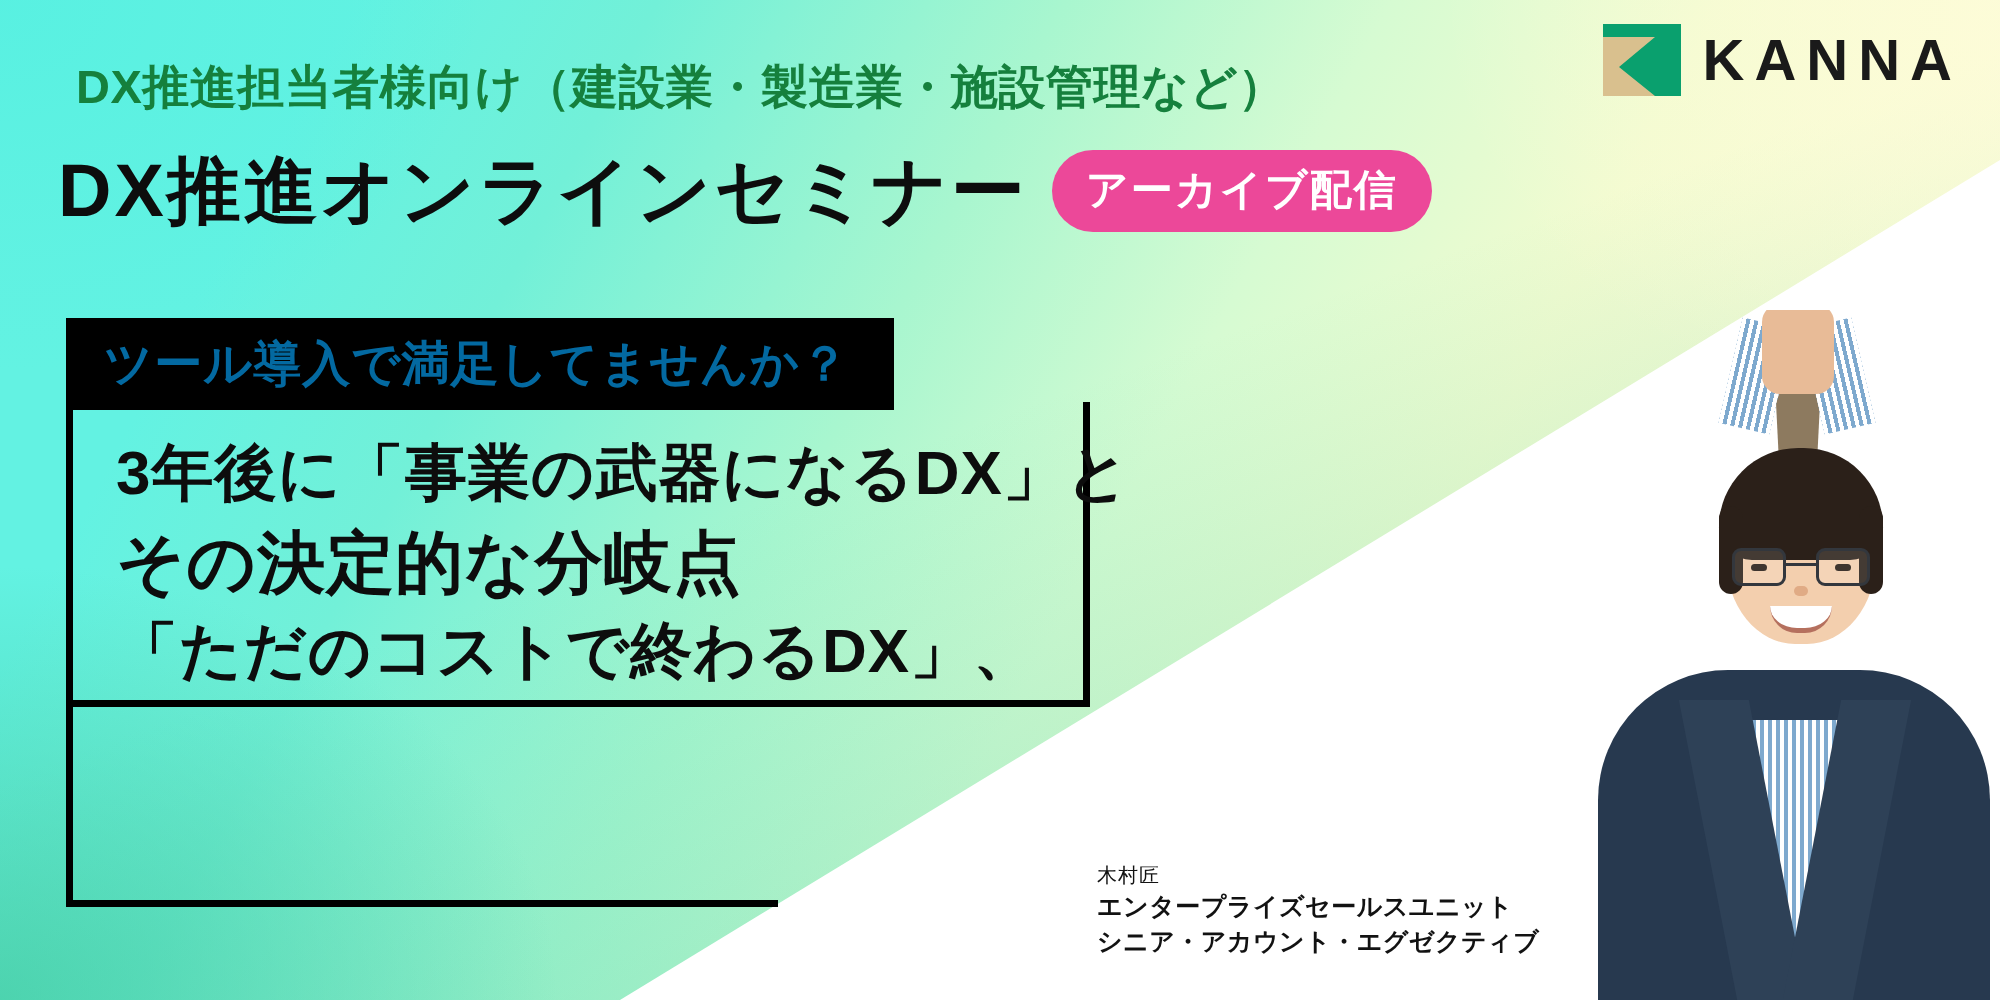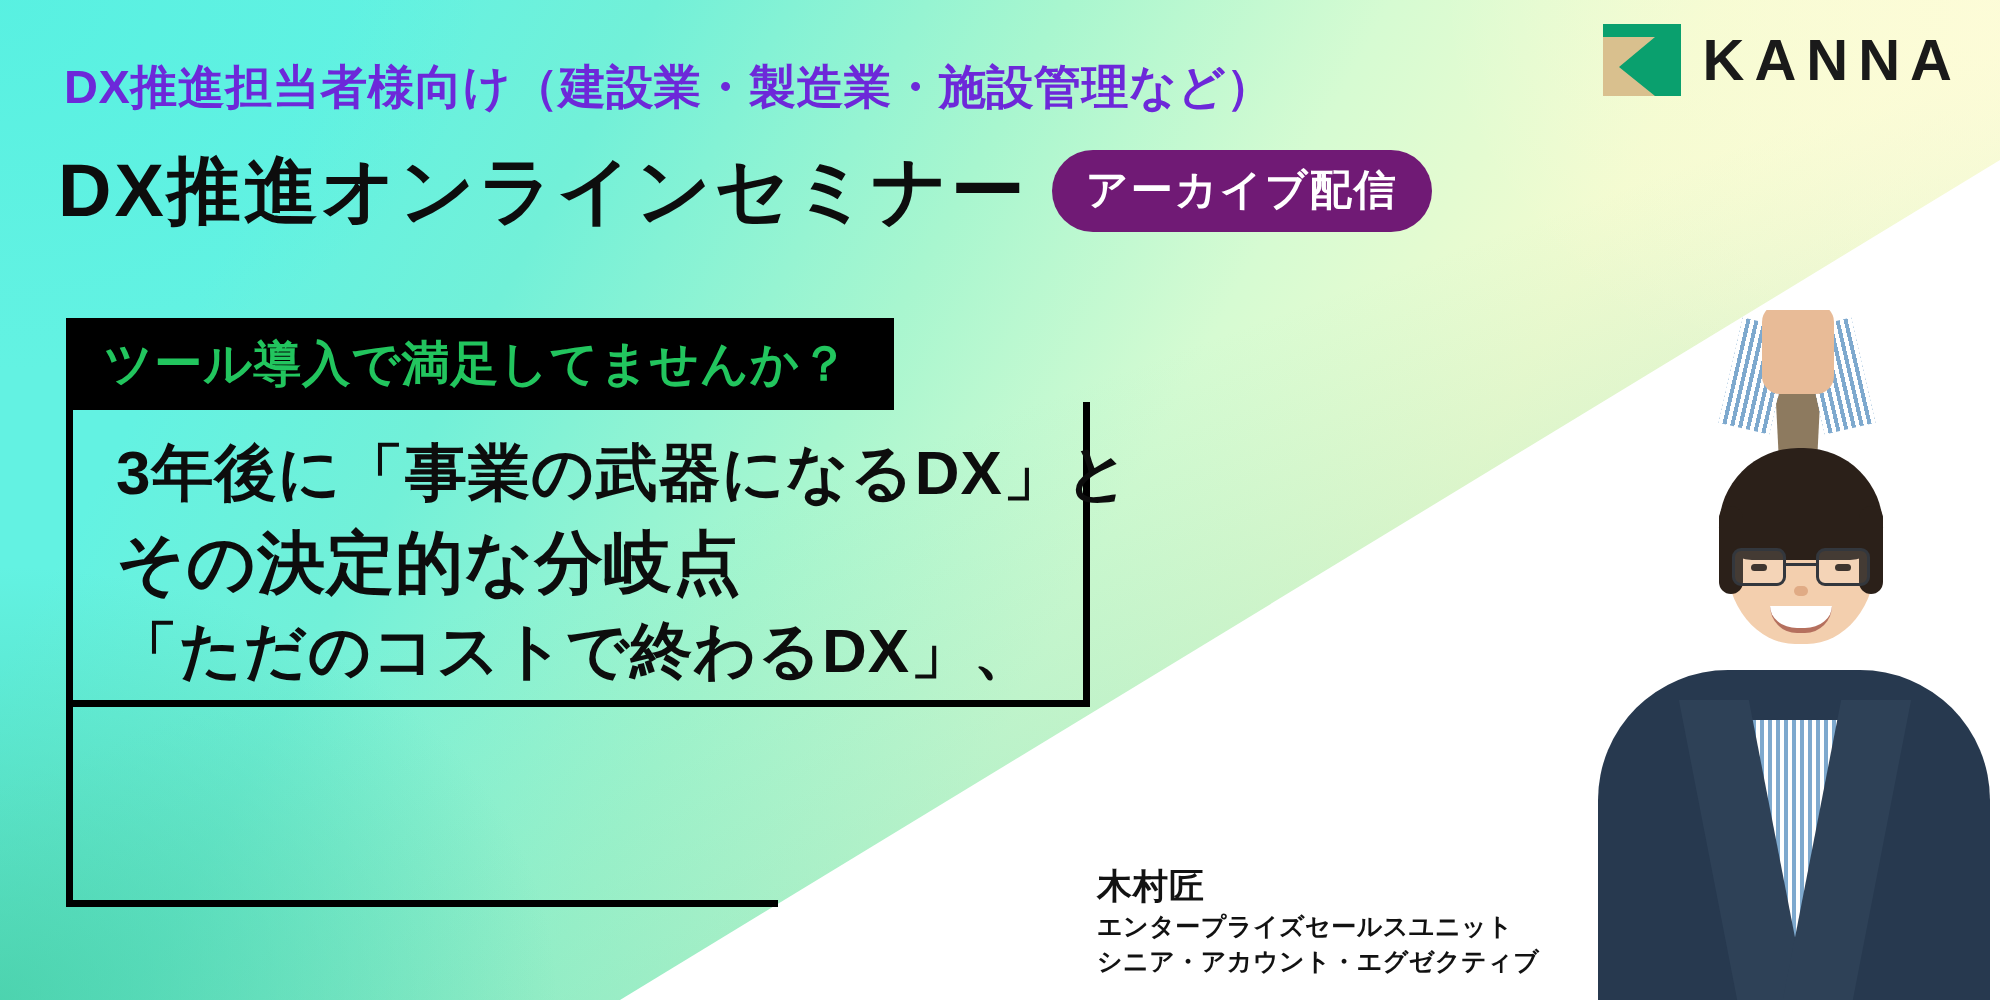--- a/index.html
+++ b/index.html
@@ -56,25 +56,25 @@
   .white-wedge {
     position: absolute;
     inset: 0;
     background: #ffffff;
     clip-path: polygon(100% 16%, 100% 100%, 31% 100%);
   }
 
   
   .subtitle {
     position: absolute;
-    left: 64px;
+    left: 76px;
     top: 56px;
     font-size: 47px;
     font-weight: 700;
-    color: #6d28d9;
+    color: #15803d;
     letter-spacing: 0.5px;
     white-space: nowrap;
   }
 
   
   .logo {
     position: absolute;
     right: 38px;
     top: 24px;
     display: flex;
@@ -106,21 +106,21 @@
   }
   .main-title {
     font-size: 74px;
     font-weight: 800;
     color: #0d0d0d;
     letter-spacing: 3px;
     line-height: 1;
     white-space: nowrap;
   }
   .badge {
-    background: #701a75;
+    background: #ec4899;
     color: #ffffff;
     font-size: 42px;
     font-weight: 800;
     letter-spacing: 2px;
     padding: 19px 34px 21px 34px;
     border-radius: 44px;
     line-height: 1;
     white-space: nowrap;
   }
 
@@ -131,21 +131,21 @@
     top: 318px;
     width: 828px;
     height: 92px;
     background: #000000;
     display: flex;
     align-items: center;
     padding-left: 38px;
     box-sizing: border-box;
   }
   .eyebrow-text {
-    color: #22c55e;
+    color: #0369a1;
     font-size: 48px;
     font-weight: 800;
     letter-spacing: 1px;
     line-height: 1;
     white-space: nowrap;
   }
 
   
   .frame {
     position: absolute;
@@ -196,22 +196,22 @@
 
   
   .speaker {
     position: absolute;
     left: 1097px;
     top: 862px;
     color: #121212;
     text-align: left;
   }
   .speaker-name {
-    font-size: 35px;
-    font-weight: 700;
+    font-size: 20px;
+    font-weight: 400;
     line-height: 1.35;
     letter-spacing: 1px;
   }
   .speaker-line {
     font-size: 25px;
     font-weight: 700;
     line-height: 1.38;
     letter-spacing: 0.5px;
     white-space: nowrap;
   }

